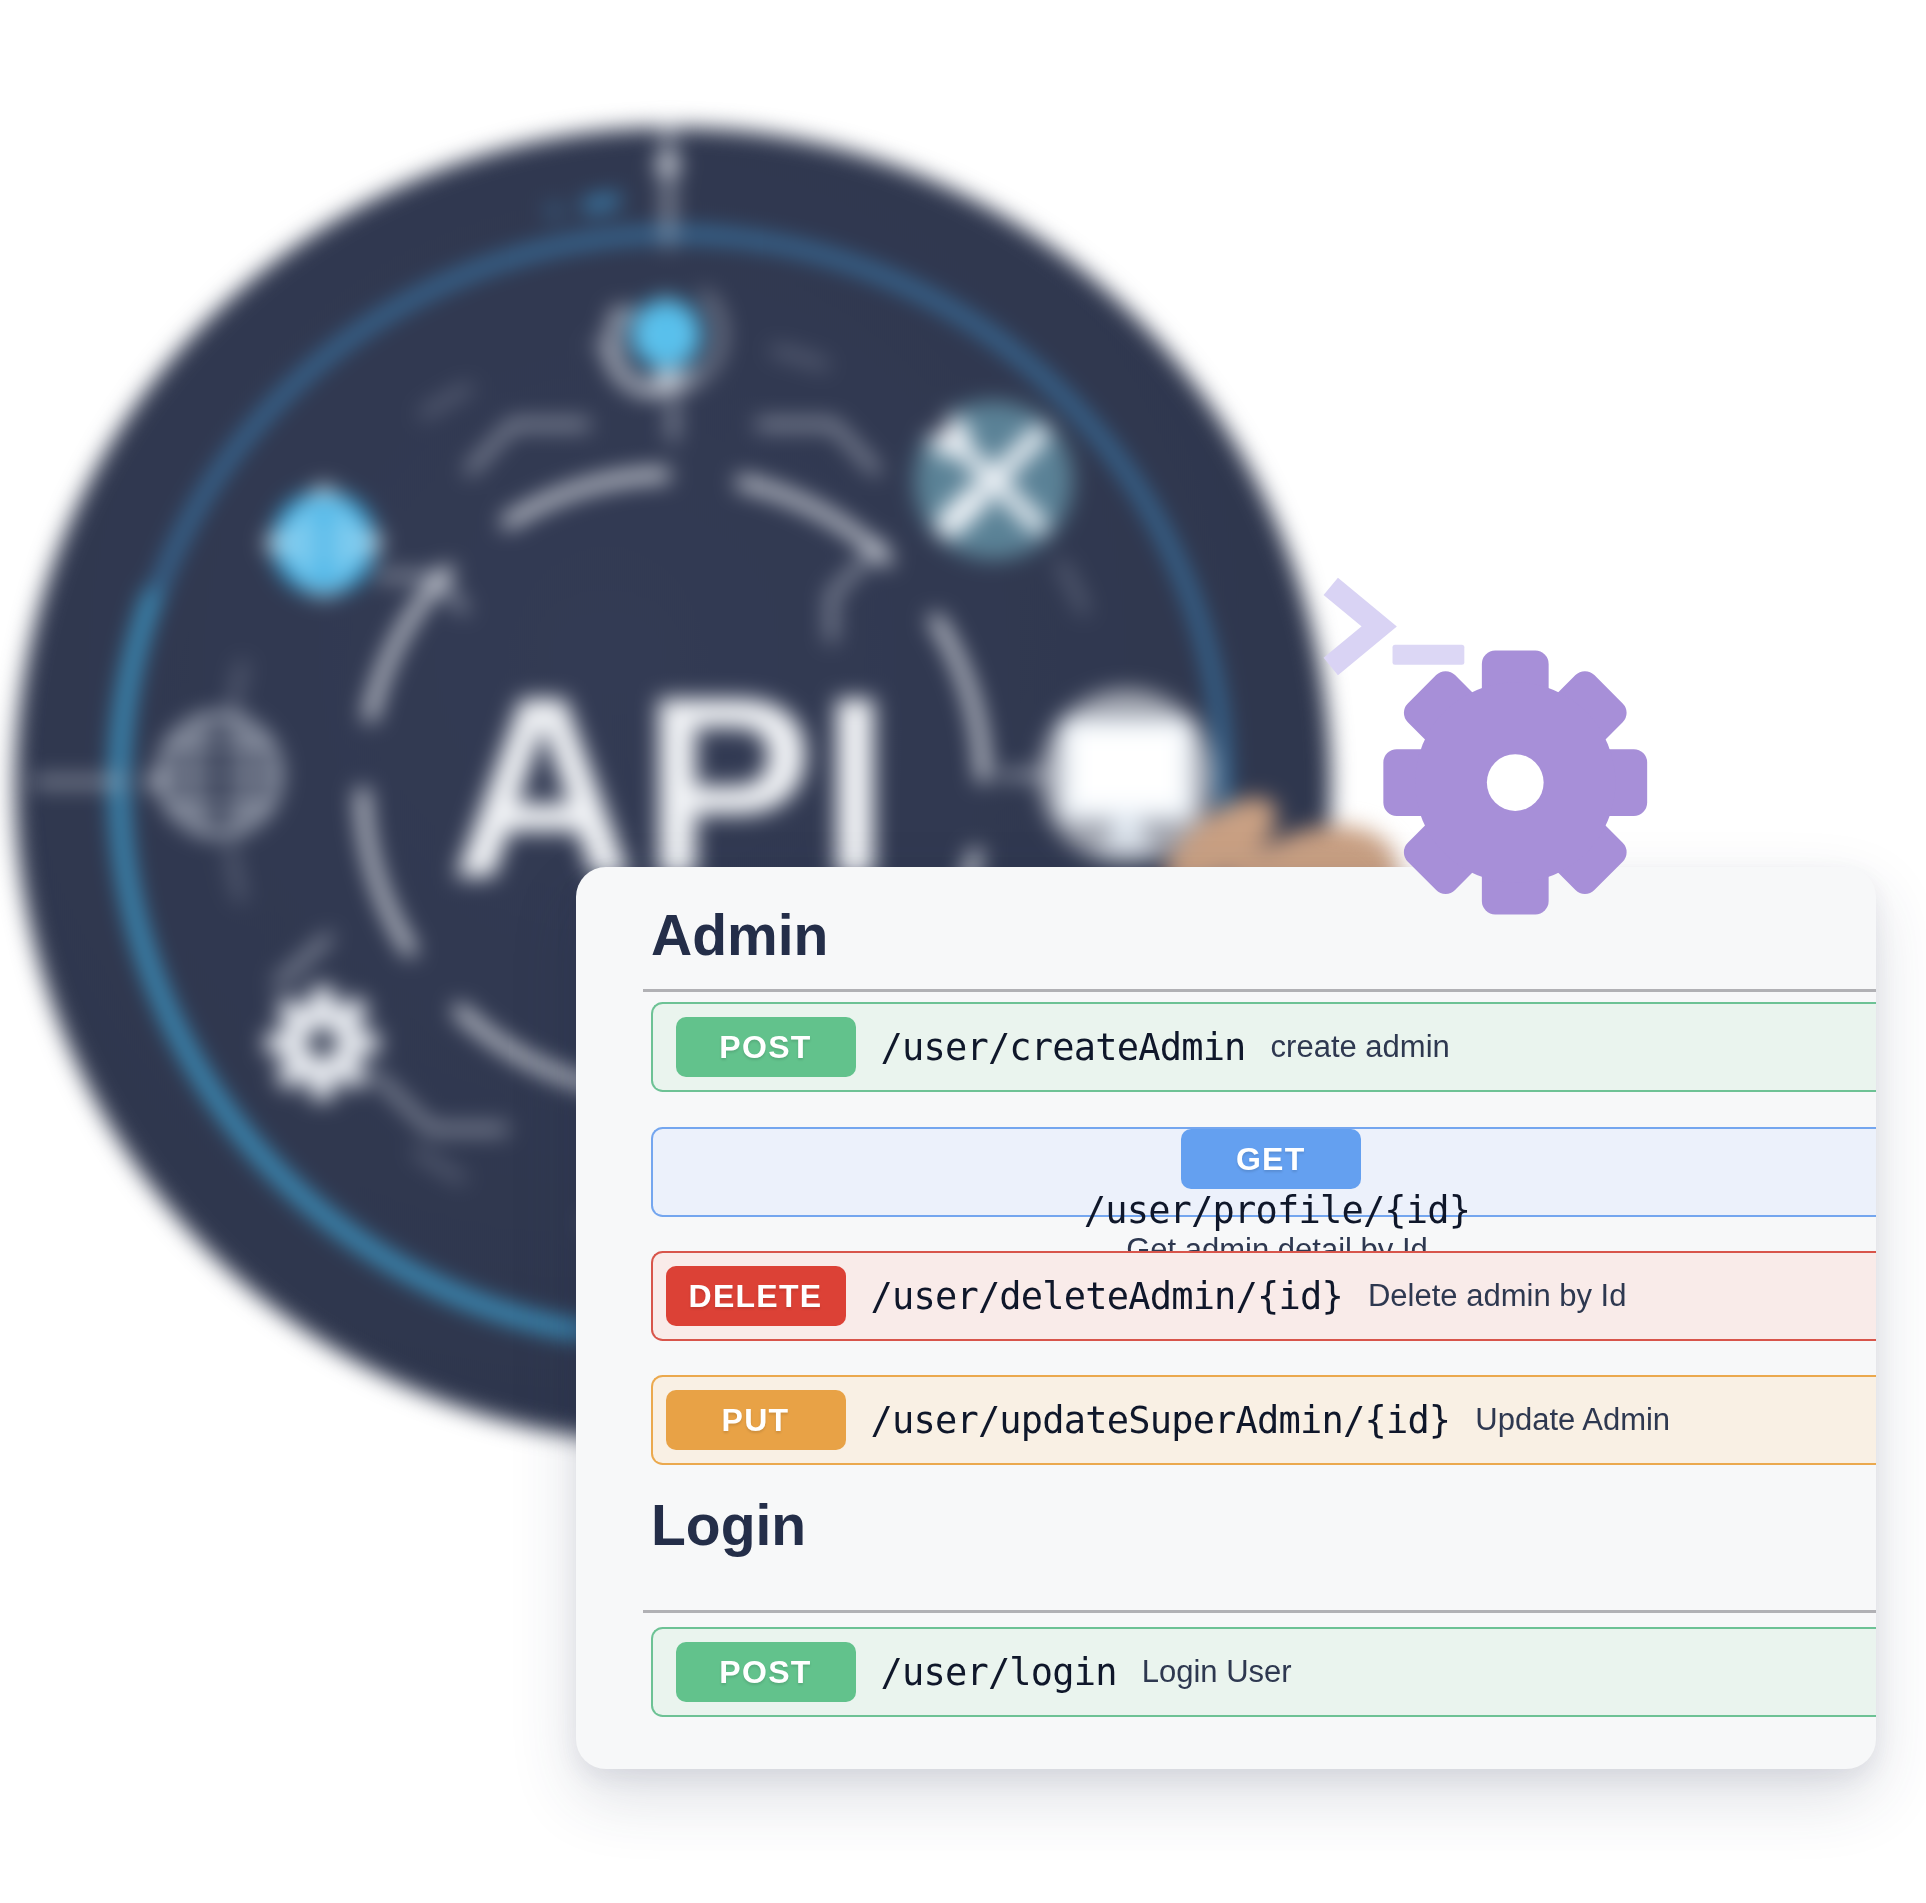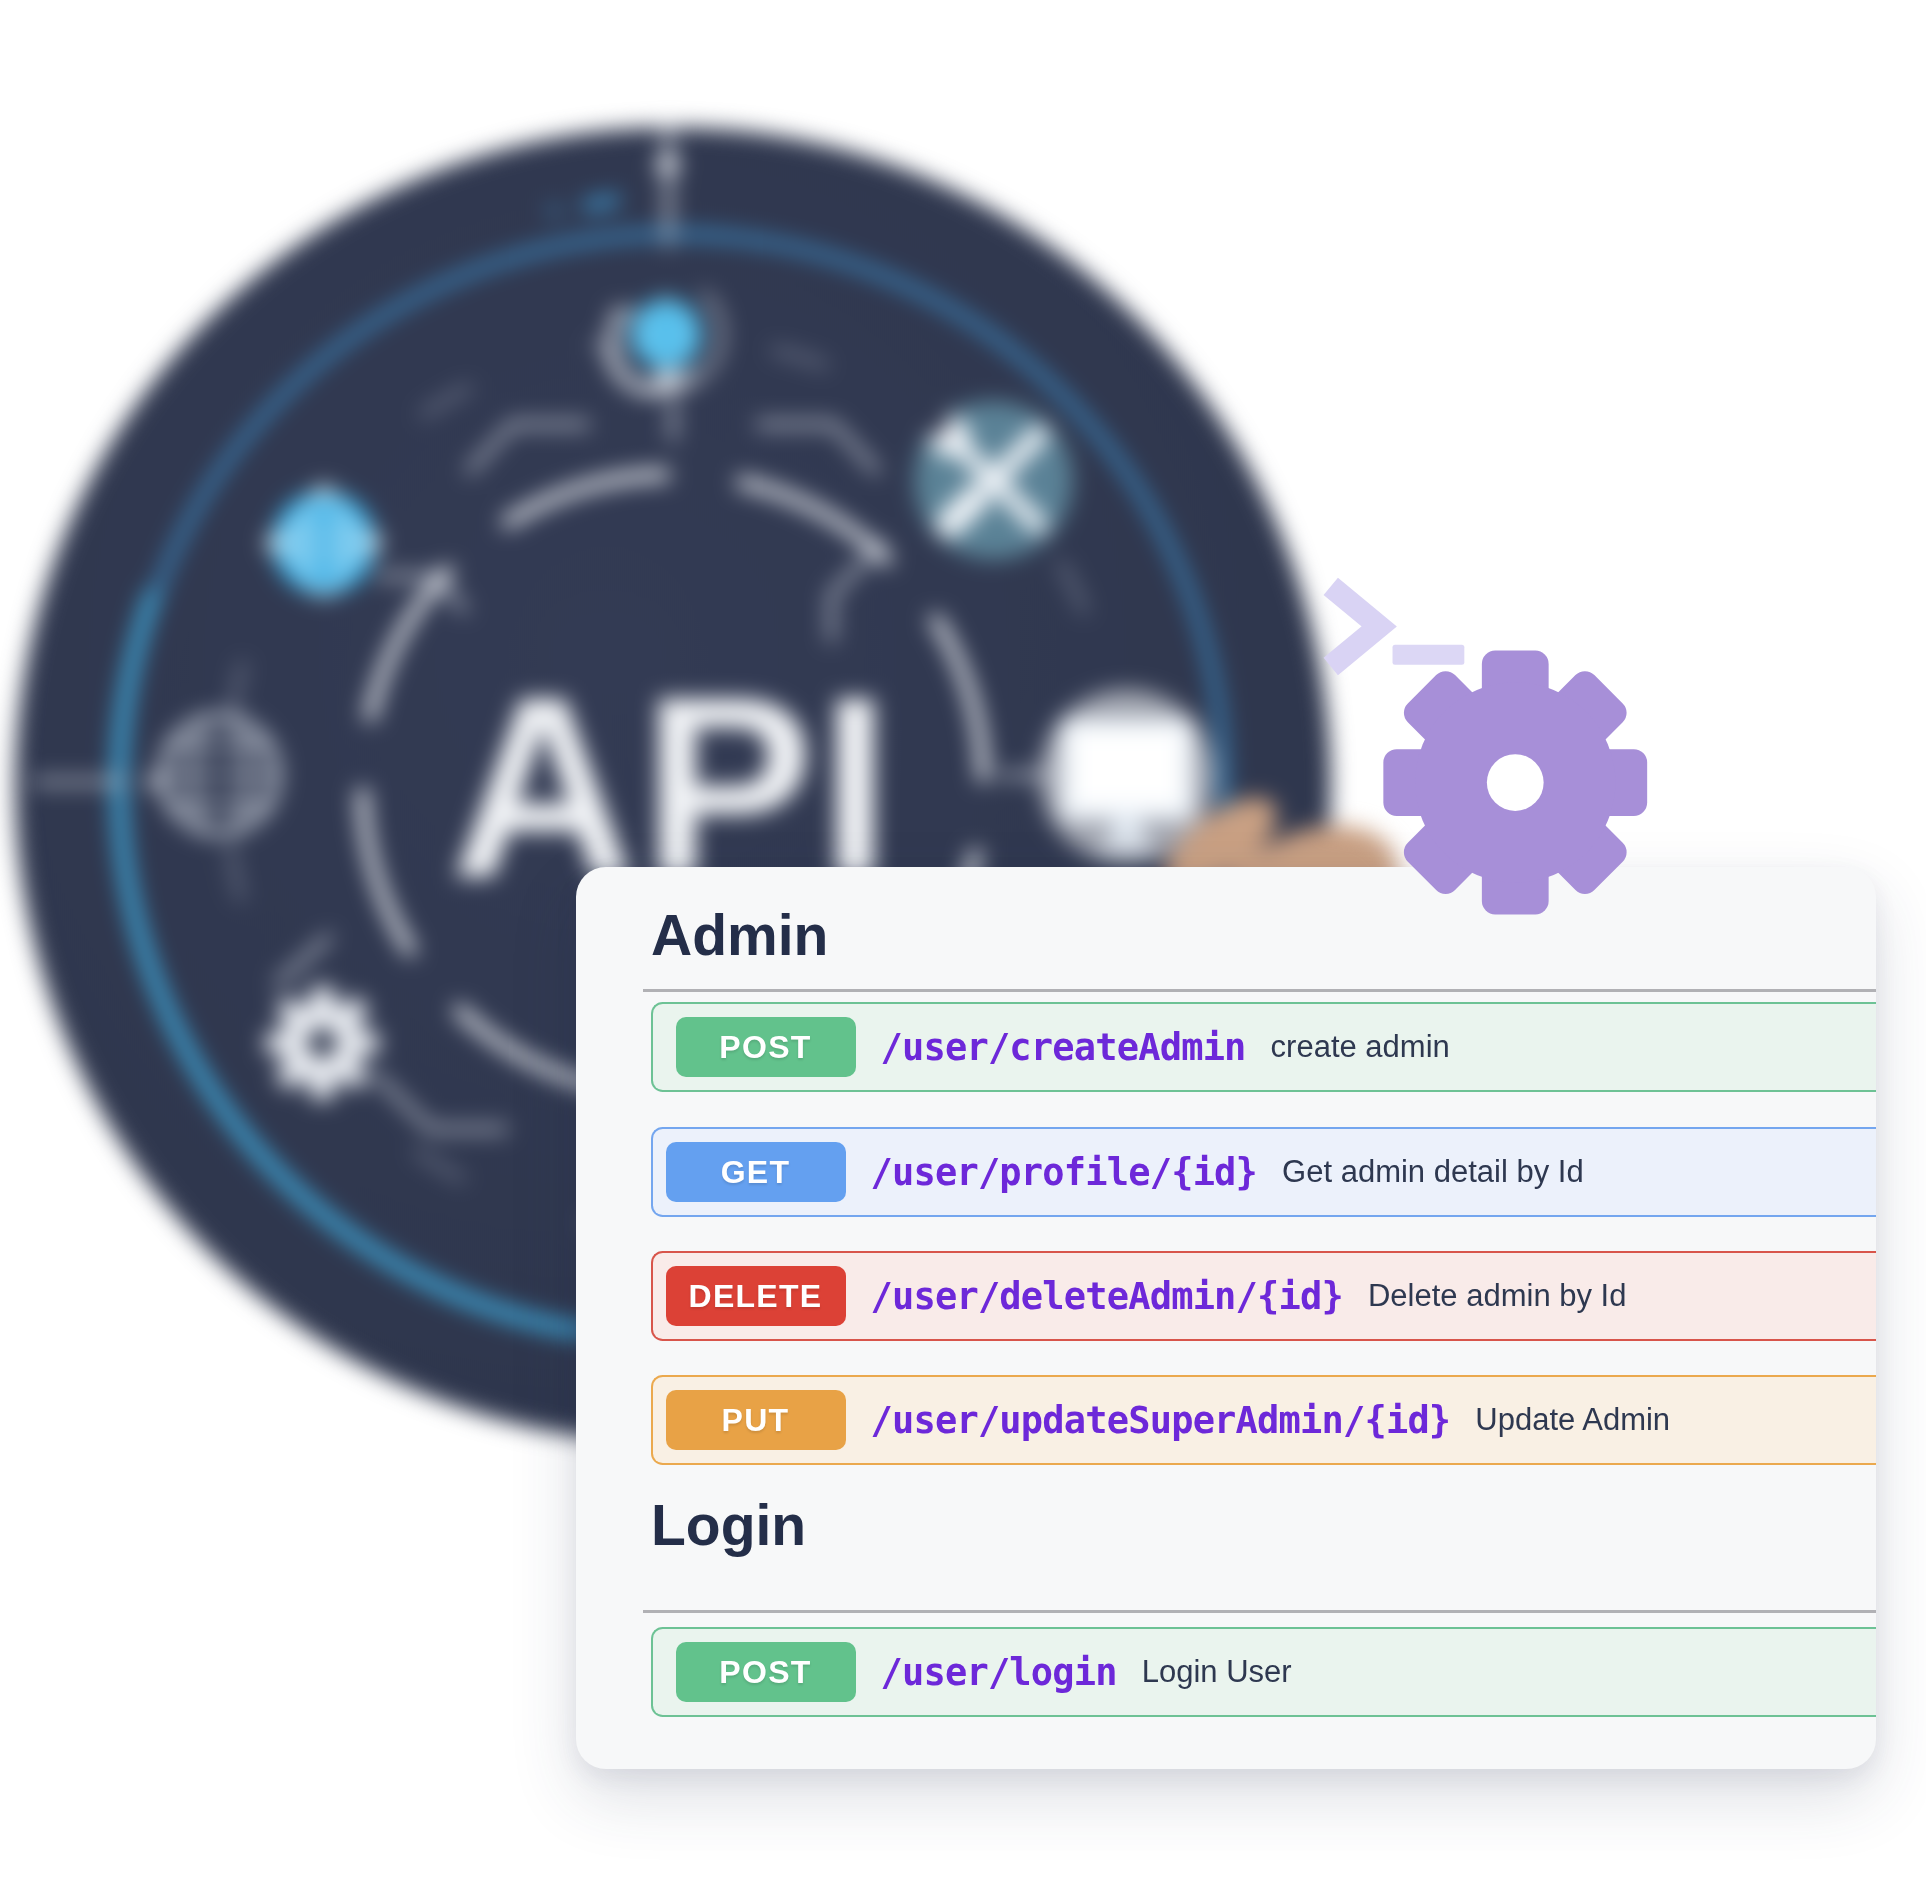--- a/index.html
+++ b/index.html
@@ -21,37 +21,37 @@
                  color:#242e49;letter-spacing:0;}
   .title-admin{top:40px;}
   .title-login{top:630px;}
   .divider{position:absolute;left:67px;right:0;height:3.3px;background:#b1b1b5;}
   .divider-1{top:122px;}
   .divider-2{top:743px;}
 
   .row{position:absolute;left:75px;right:0;height:90px;box-sizing:border-box;
        border-style:solid;border-width:2.5px 0 2.5px 2.5px;border-radius:11.7px 0 0 11.7px;
        display:flex;align-items:center;}
-  .row-1{top:135px;} .row-2{top:260px;} .row-3{top:384px;} .row-4{top:508px;} .row-5{top:760px;}
+  .row-1{top:135px;} .row-2{top:260px;flex-direction:column;} .row-3{top:384px;} .row-4{top:508px;} .row-5{top:760px;}
   .row.green {background:#eaf4ee;border-color:#6dc295;padding-left:10px;}
   .row.blue  {background:#ecf1fb;border-color:#74a6ef;}
   .row.red   {background:#f9ebe9;border-color:#d8554b;}
   .row.orange{background:#f9f0e4;border-color:#eba94e;}
 
   .badge{width:180px;height:60px;margin-left:12.5px;border-radius:10px;flex:0 0 auto;
          display:flex;align-items:center;justify-content:center;
          color:#ffffff;font-weight:700;font-size:32px;letter-spacing:1.3px;
          text-shadow:0 1.7px 2.5px rgba(0,0,0,.12);}
   .green  .badge{background:#62c28c;}
   .blue   .badge{background:#64a0f0;}
   .red    .badge{background:#dc4136;}
   .orange .badge{background:#e8a246;}
 
-  .path{margin-left:25px;font-family:"DejaVu Sans Mono",monospace;font-weight:700;
-        font-size:37px;color:#6d28d9;letter-spacing:-0.8px;white-space:nowrap;}
+  .path{margin-left:25px;font-family:"DejaVu Sans Mono",monospace;font-weight:400;
+        font-size:37px;color:#0f172a;letter-spacing:-0.8px;white-space:nowrap;}
   .desc{margin-left:25px;font-size:31px;color:#2e3850;white-space:nowrap;}
 </style>
 </head>
 <body>
 
 <div class="stage">
 
   <svg class="illustration" viewBox="0 0 2307 2280" xmlns="http://www.w3.org/2000/svg" aria-hidden="true">
     <defs>
       <radialGradient id="circGrad" cx="45%" cy="40%" r="75%">

